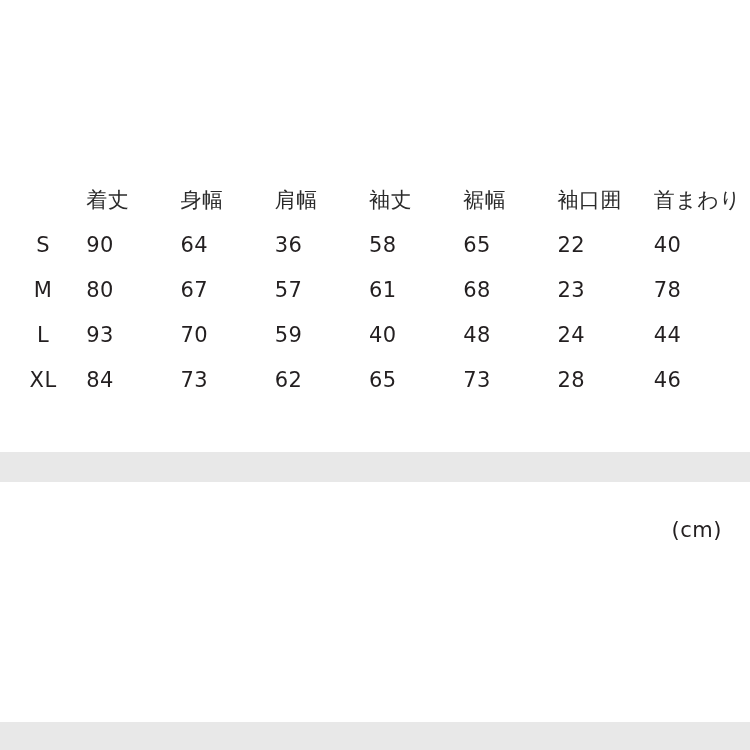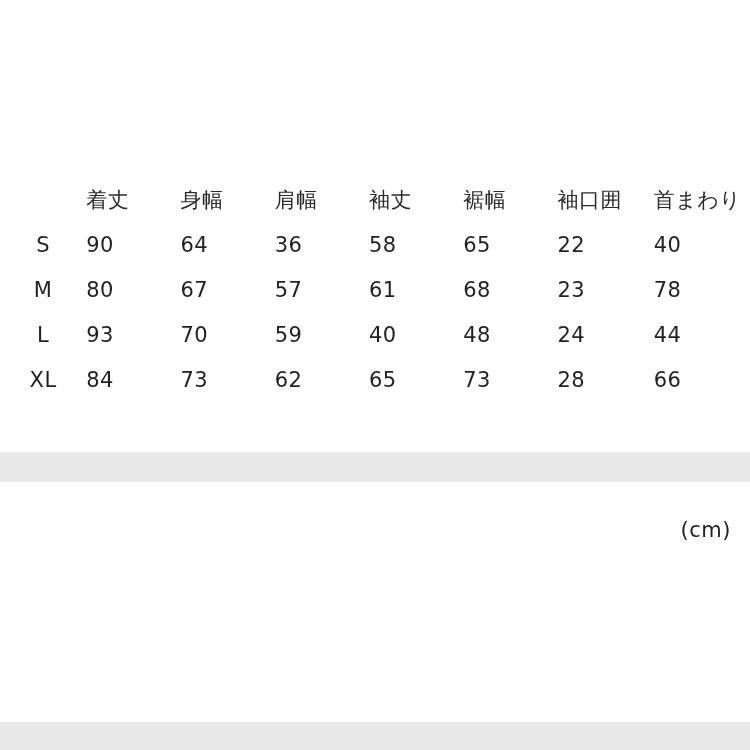--- a/index.html
+++ b/index.html
@@ -55,21 +55,21 @@
   .grey-band {
     position: absolute;
     left: 0;
     top: 452px;
     width: 750px;
     height: 30px;
     background: #e8e8e8;
   }
   .unit-note {
     position: absolute;
-    right: 19px;
+    right: 28px;
     top: 518px;
     font-size: 21px;
     color: #231f20;
     letter-spacing: 0.5px;
   }
   .bottom-band {
     position: absolute;
     left: 0;
     bottom: 0;
     width: 750px;
@@ -127,21 +127,21 @@
         <td>44</td>
       </tr>
       <tr>
         <th class="row-label">XL</th>
         <td>84</td>
         <td>73</td>
         <td>62</td>
         <td>65</td>
         <td>73</td>
         <td>28</td>
-        <td>66</td>
+        <td>46</td>
       </tr>
     </tbody>
   </table>
 
   <div class="grey-band"></div>
 
   <div class="unit-note">(cm)</div>
 
   <div class="bottom-band"></div>
 

